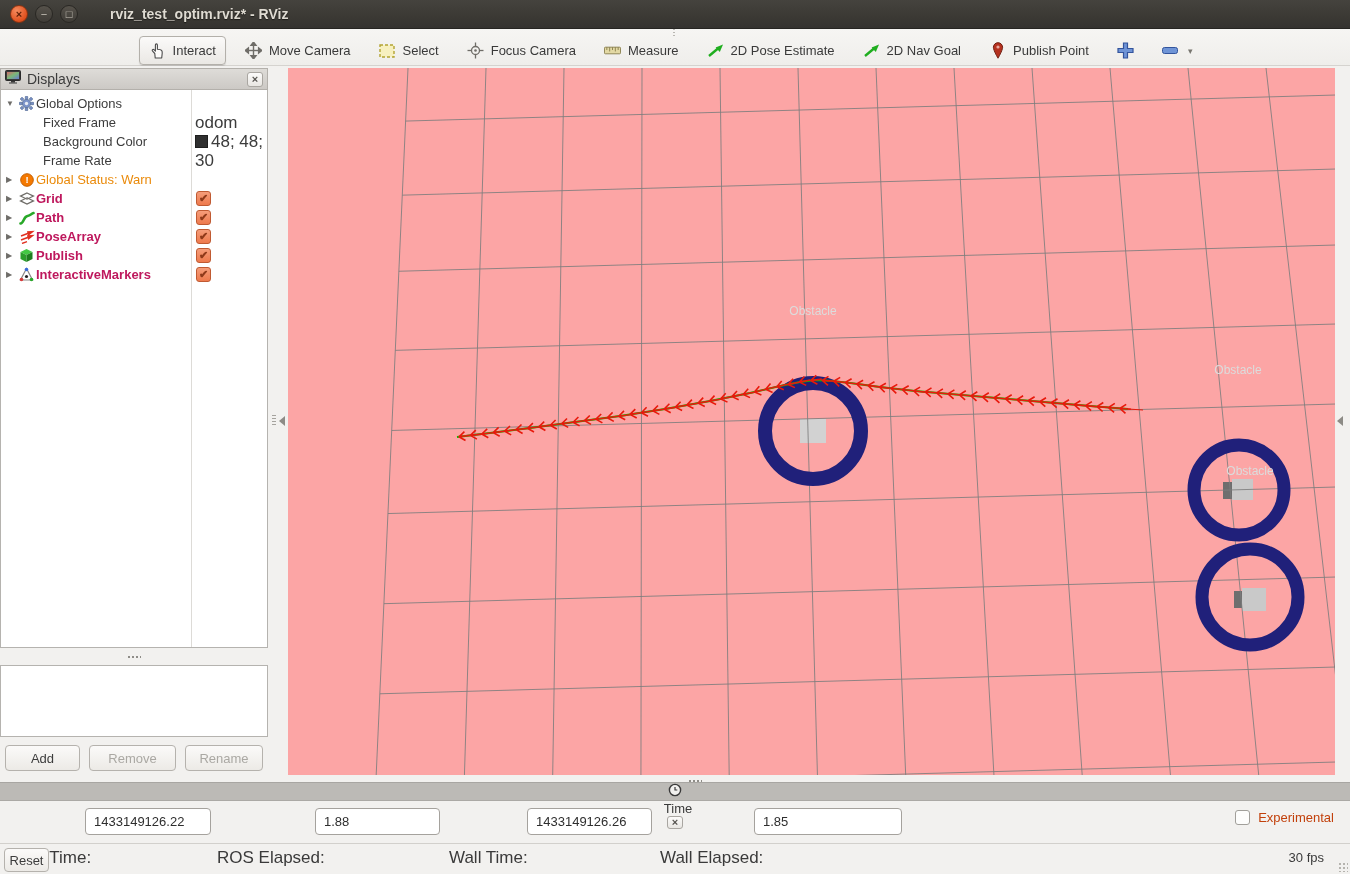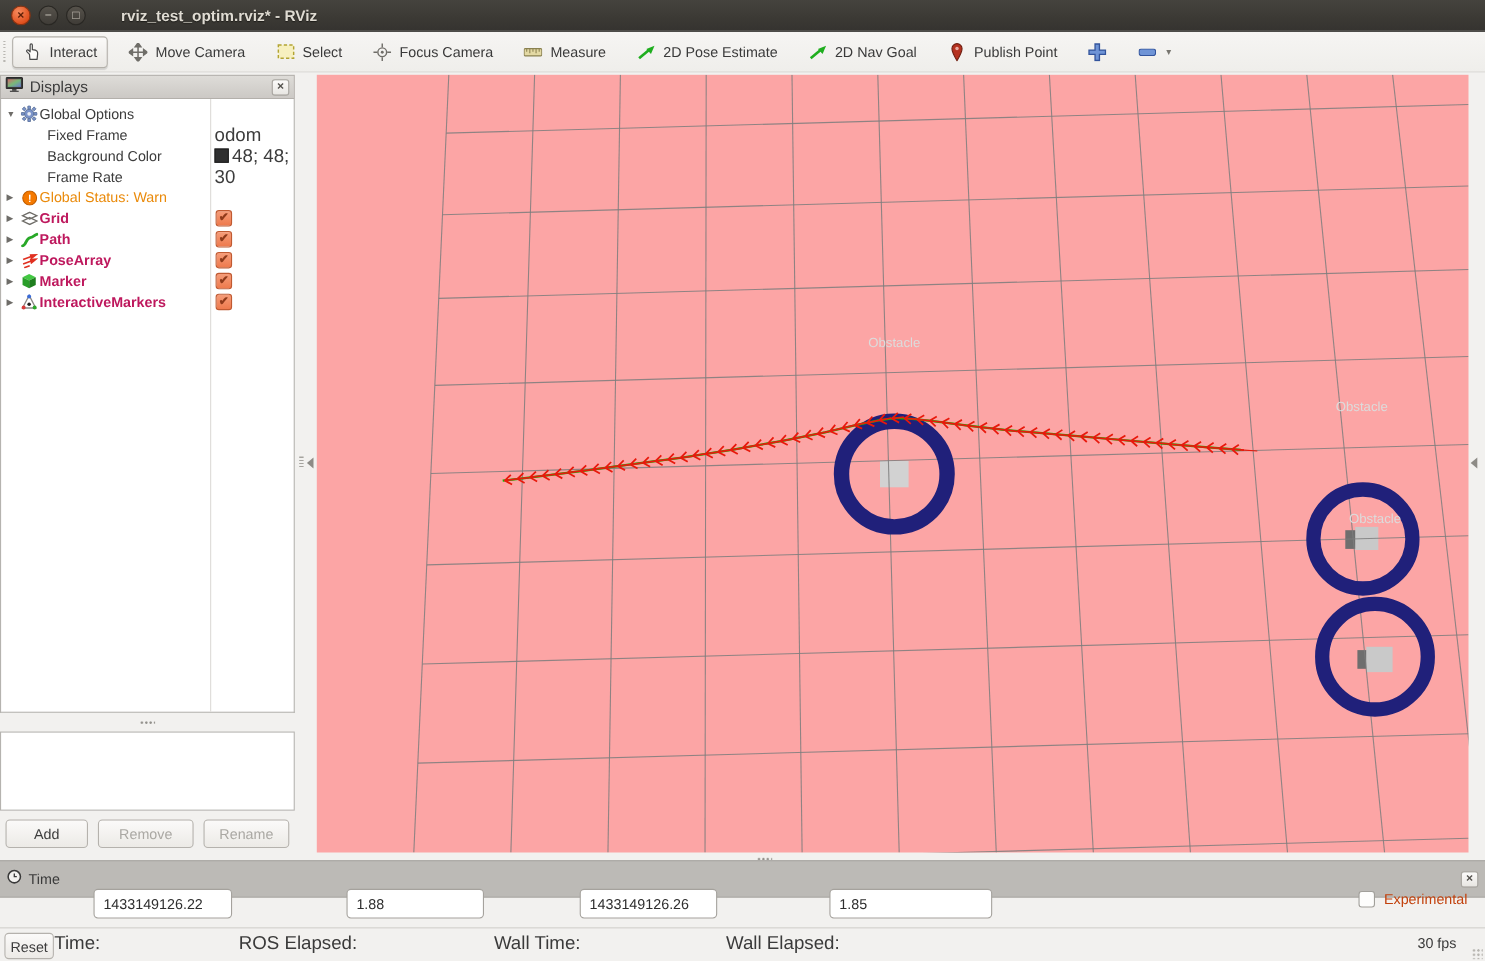--- a/index.html
+++ b/index.html
@@ -15,21 +15,21 @@
     align-items:center; justify-content:center; font-size:11px; line-height:1; }
   .winbtn.close { background:radial-gradient(circle at 35% 30%, #f68b5e, #e0501e 70%, #c24312);
     border:1px solid #893312; color:#5e1f07; margin-left:10px; font-weight:bold; }
   .winbtn.minmax { background:linear-gradient(#56524b,#3f3c37); border:1px solid #292723; color:#c9c4ba; }
   #window-title { color:#dfdbd2; font-weight:bold; font-size:14px; margin-left:32px;
     text-shadow:0 1px 1px #1d1c19; }
 
   
   #toolbar { position:absolute; left:0; top:29px; width:1350px; height:37px;
     background:linear-gradient(#f6f5f3,#efeeeb); border-bottom:1px solid #d5d3cf;
-    display:flex; align-items:center; }
+    display:flex; align-items:center;flex-direction:column; }
   .tb-handle { width:6px; height:20px; margin:0 3px 0 2px;
     background-image:repeating-linear-gradient(#b9b7b2 0 1px, transparent 1px 3px);
     background-size:2px 100%; background-repeat:repeat-y; background-position:1px 0, 4px 0; }
   .tool { display:flex; align-items:center; gap:7px; padding:5px 9px; margin-right:10px;
     border-radius:4px; color:#3a3a3a; font-size:13px; white-space:nowrap; cursor:default; }
   .tool.active { background:linear-gradient(#fbfaf9,#eae8e4); border:1px solid #b3b0aa;
     box-shadow:0 1px 1px rgba(0,0,0,.12); }
   .tool .ticon { display:inline-flex; width:17px; height:17px; align-items:center; justify-content:center; }
   .caret { font-size:9px; color:#77756f; margin-left:2px; }
 
@@ -79,21 +79,21 @@
     background-image:repeating-linear-gradient(#a5a39e 0 1px, transparent 1px 3px); }
 
   
   #viewport { position:absolute; left:288px; top:2px; width:1047px; height:707px; background:#fca5a5; }
   #viewport svg { display:block; }
 
   
   #time-panel { position:absolute; left:0; top:779px; width:1350px; height:95px; background:#f2f1ef; }
   #time-header { position:absolute; left:0; top:3px; width:1350px; height:19px;
     background:#bcbab6; border-top:1px solid #a8a6a2; border-bottom:1px solid #aBA9a5;
-    display:flex; align-items:center; padding:16px 6px; }
+    display:flex; align-items:center; padding:0 6px;flex-direction:column; }
   #time-header .ph-title { font-size:13px; color:#3a3a3a; margin-left:6px; flex:1; }
   .tfield-label { position:absolute; top:36px; font-size:17px; color:#3a3a3a;margin-top:33px; }
   .tfield-input { position:absolute; top:29px; height:27px; border:1px solid #a5a29d; border-radius:4px;
     background:#fff; font-family:"Liberation Sans",sans-serif; font-size:13px; color:#2e2e2e; padding:0 8px; }
   #experimental { position:absolute; top:31px; right:16px; display:flex; align-items:center; gap:8px;
     font-size:13px; color:#c2410c; }
   #experimental .exbox { width:15px; height:15px; border:1px solid #a19f9a; border-radius:3px; background:#fdfdfc; }
   #time-sep { position:absolute; left:0; top:64px; width:1350px; height:1px; background:#d2d0cc; }
   #reset-btn { position:absolute; left:4px; top:69px; width:45px; height:24px; }
   #fps { position:absolute; right:26px; top:71px; font-size:13px; color:#3a3a3a; }
@@ -336,21 +336,21 @@
           </div>
           <div class="tree-row">
             <span class="expander">▶</span>
             <span class="tree-icon">
               <svg width="15" height="15" viewBox="0 0 15 15">
                 <polygon points="7.5,1 13.5,4 7.5,7 1.5,4" fill="#42c842"></polygon>
                 <polygon points="1.5,4 7.5,7 7.5,14 1.5,11" fill="#2a9e2a"></polygon>
                 <polygon points="13.5,4 7.5,7 7.5,14 13.5,11" fill="#1e7e1e"></polygon>
               </svg>
             </span>
-            <span class="tree-label blue">Marker</span>
+            <span class="tree-label blue">Publish</span>
             <span class="cbx">✔</span>
           </div>
           <div class="tree-row">
             <span class="expander">▶</span>
             <span class="tree-icon">
               <svg width="15" height="15" viewBox="0 0 15 15">
                 <polygon points="7.5,1.5 13.5,13 1.5,13" fill="none" stroke="#8a8886" stroke-width="1.2"></polygon>
                 <circle cx="7.5" cy="2.5" r="1.8" fill="#3a6bd8"></circle>
                 <circle cx="2.5" cy="12.5" r="1.8" fill="#d83a3a"></circle>
                 <circle cx="12.5" cy="12.5" r="1.8" fill="#2aa82a"></circle>

